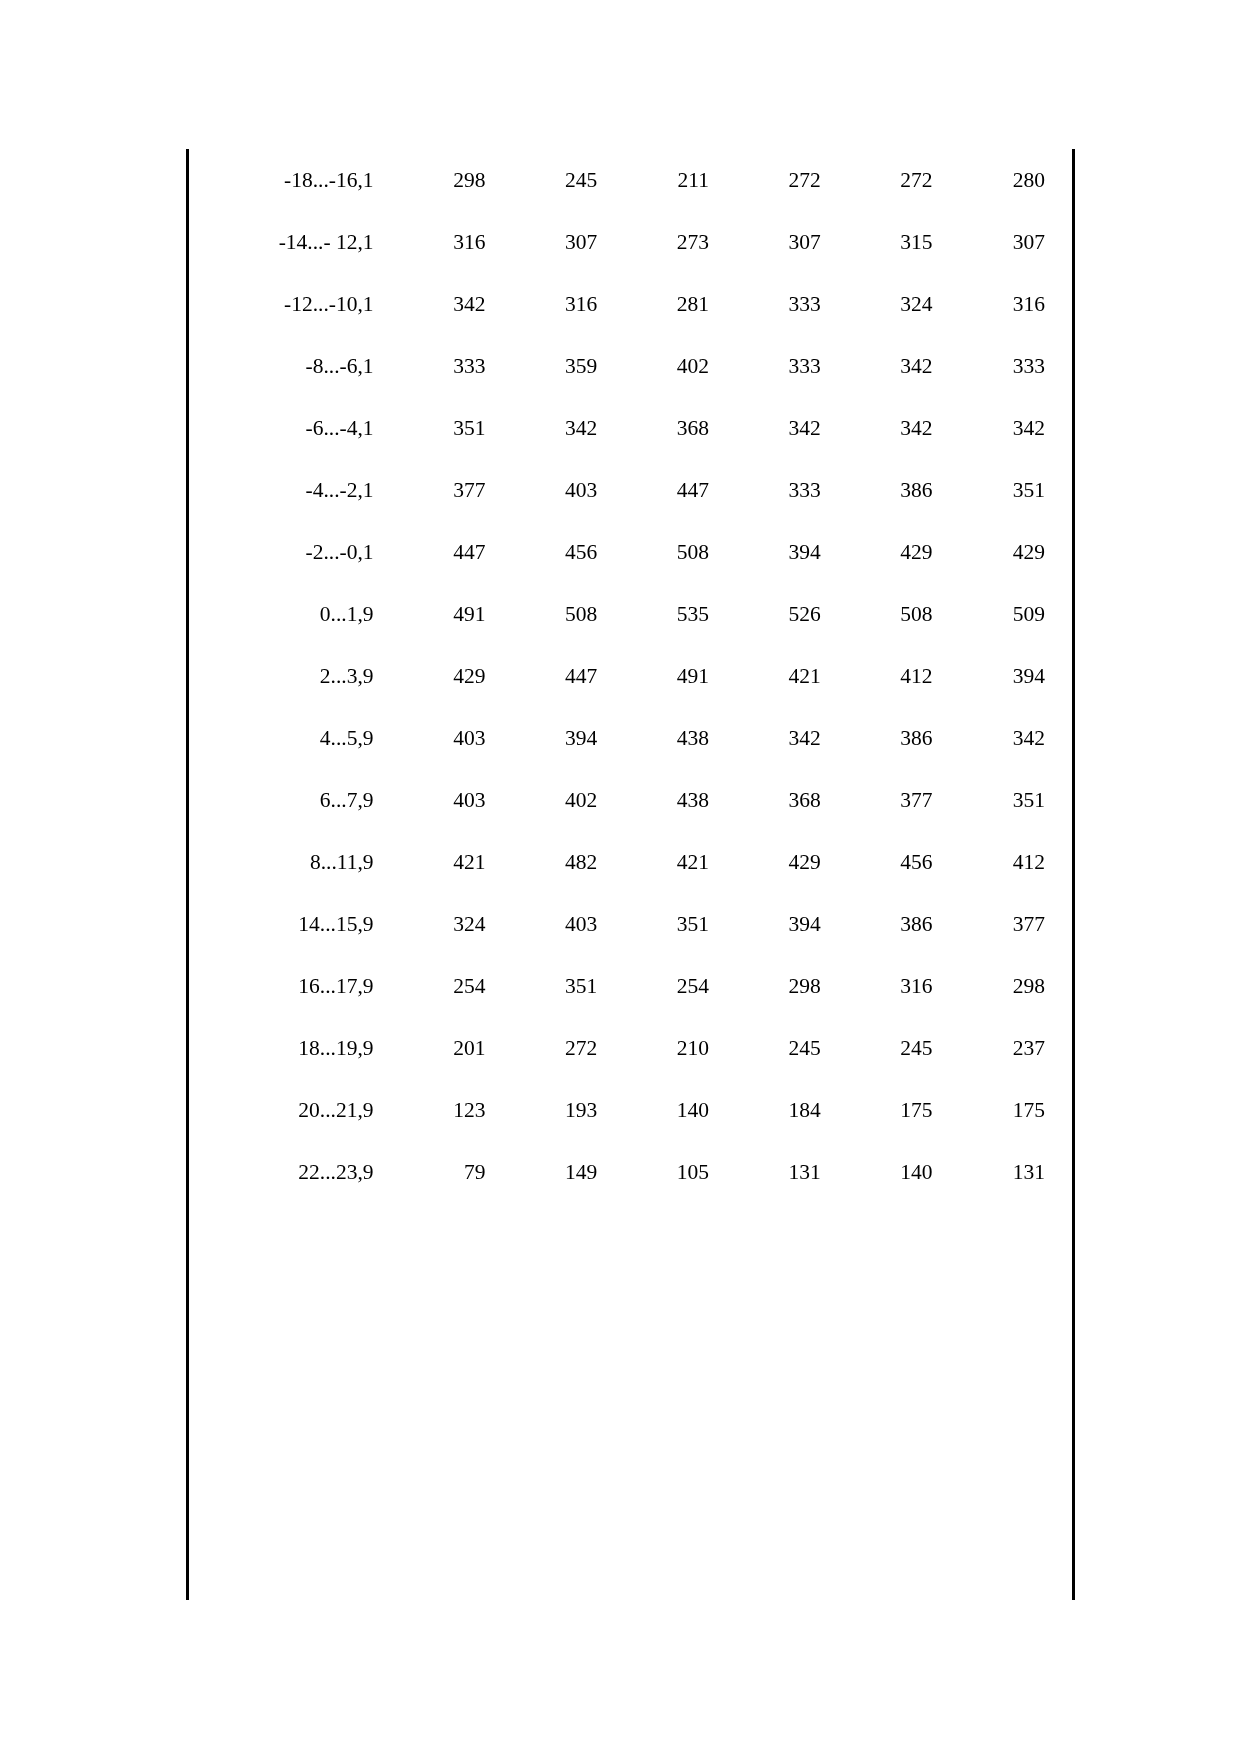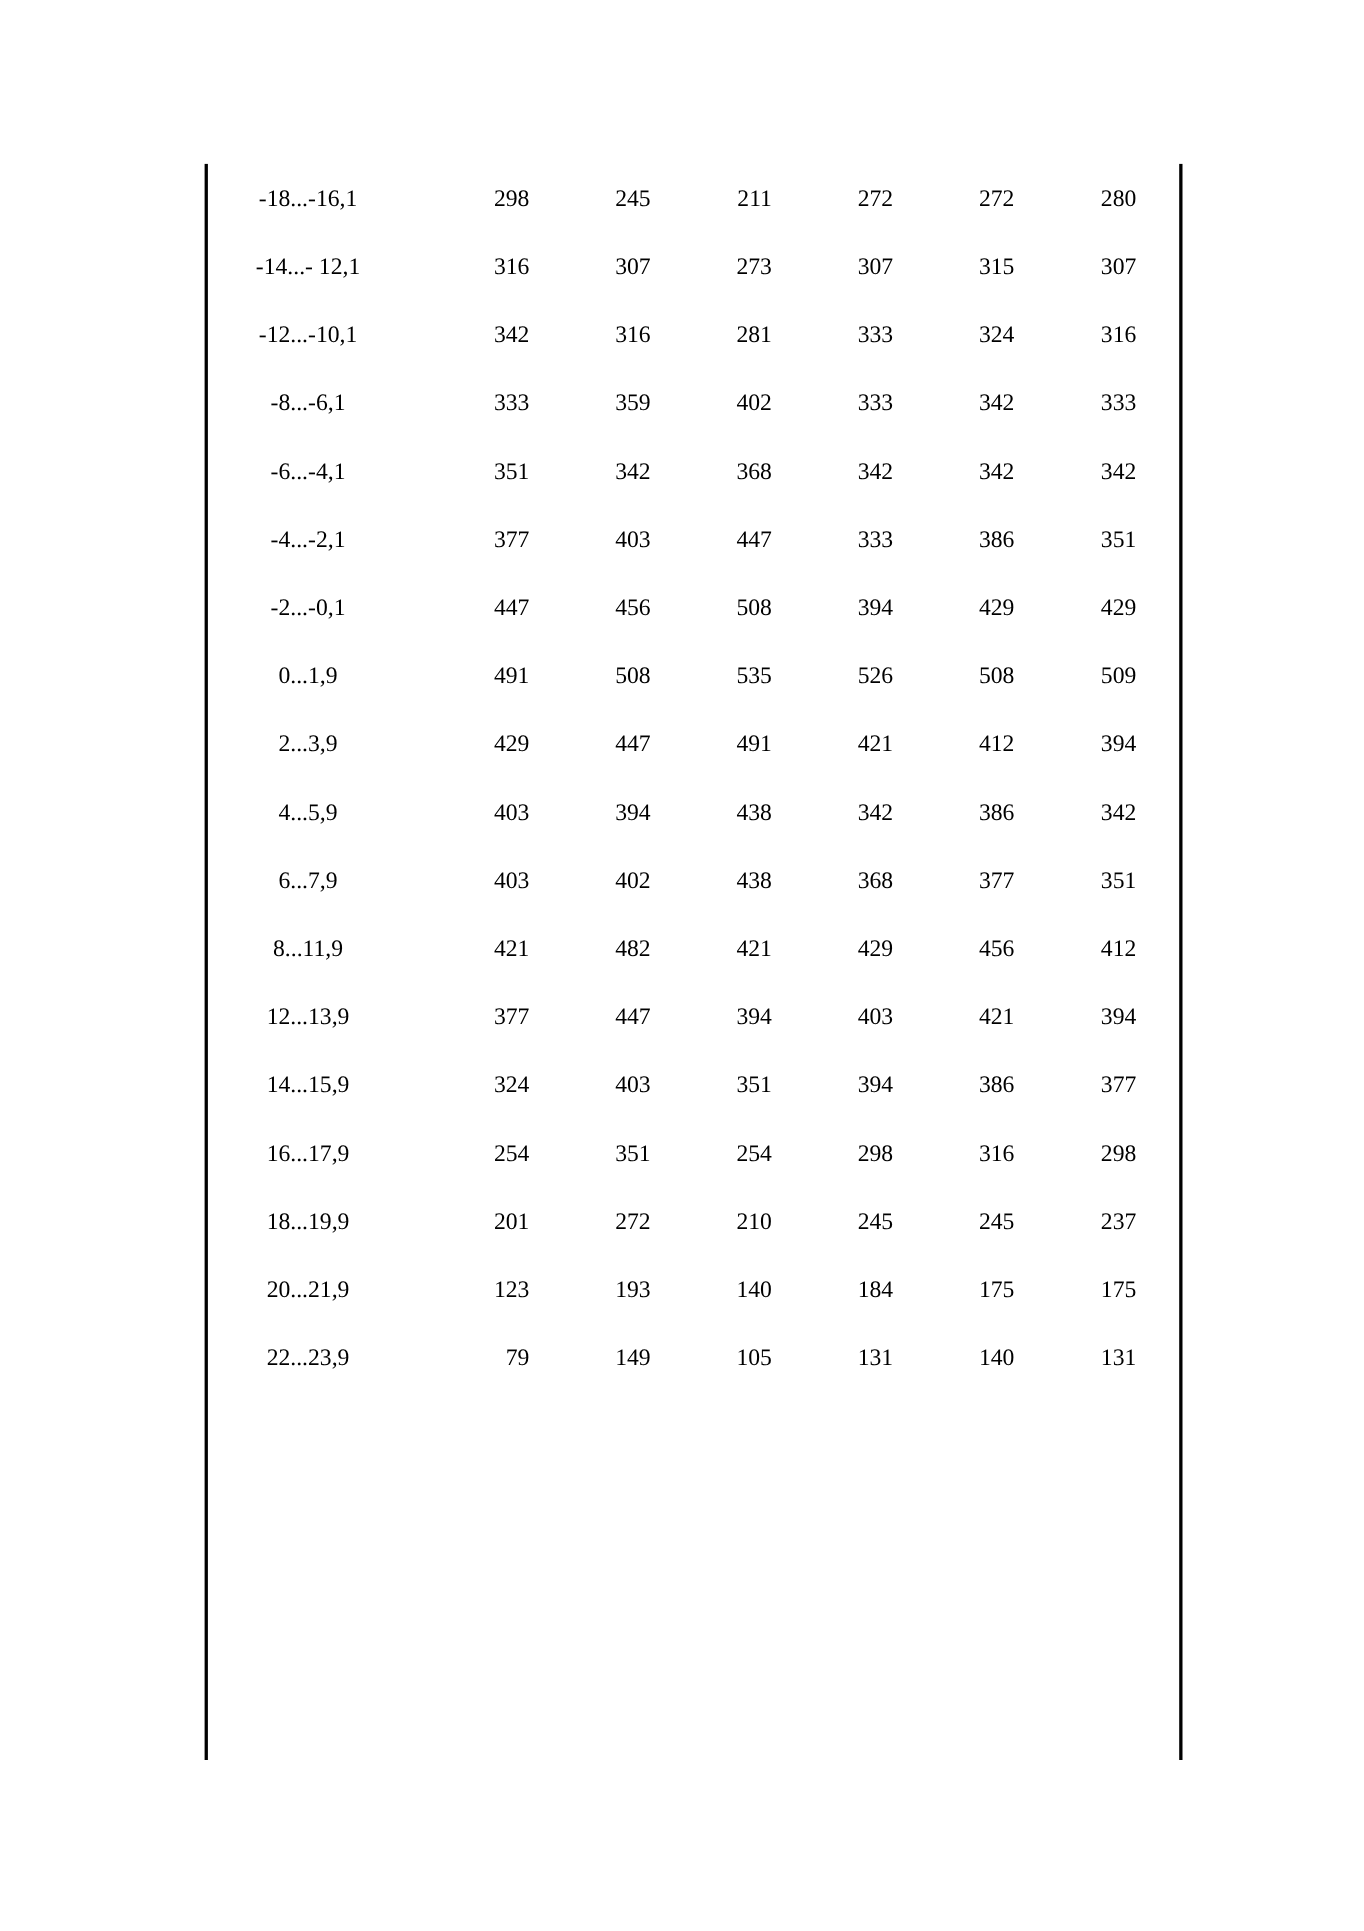--- a/index.html
+++ b/index.html
@@ -35,31 +35,31 @@
     font-size: 21.5px;
   }
   table.data-table td {
     padding: 0;
     height: 62px;
     vertical-align: middle;
     white-space: nowrap;
     border: none;
   }
   td.bin-cell {
-    text-align: center;
+    text-align: right;
     padding-left: 16px;
     width: 180px;
   }
   td.num-cell {
     text-align: right;
     width: 109px;
     padding-right: 43px;
   }
   td.num-cell.last-col {
-    padding-right: 39px;
+    padding-right: 27px;
   }
 </style>
 </head>
 <body>
 
 <div class="page">
   <div class="table-wrap">
     <table class="data-table">
       <tbody id="table-body">
           <tr>
@@ -164,29 +164,20 @@
           <tr>
             <td class="bin-cell">8...11,9</td>
             <td class="num-cell">421</td>
             <td class="num-cell">482</td>
             <td class="num-cell">421</td>
             <td class="num-cell">429</td>
             <td class="num-cell">456</td>
             <td class="num-cell last-col">412</td>
           </tr>
           <tr>
-            <td class="bin-cell">12...13,9</td>
-            <td class="num-cell">377</td>
-            <td class="num-cell">447</td>
-            <td class="num-cell">394</td>
-            <td class="num-cell">403</td>
-            <td class="num-cell">421</td>
-            <td class="num-cell last-col">394</td>
-          </tr>
-          <tr>
             <td class="bin-cell">14...15,9</td>
             <td class="num-cell">324</td>
             <td class="num-cell">403</td>
             <td class="num-cell">351</td>
             <td class="num-cell">394</td>
             <td class="num-cell">386</td>
             <td class="num-cell last-col">377</td>
           </tr>
           <tr>
             <td class="bin-cell">16...17,9</td>

